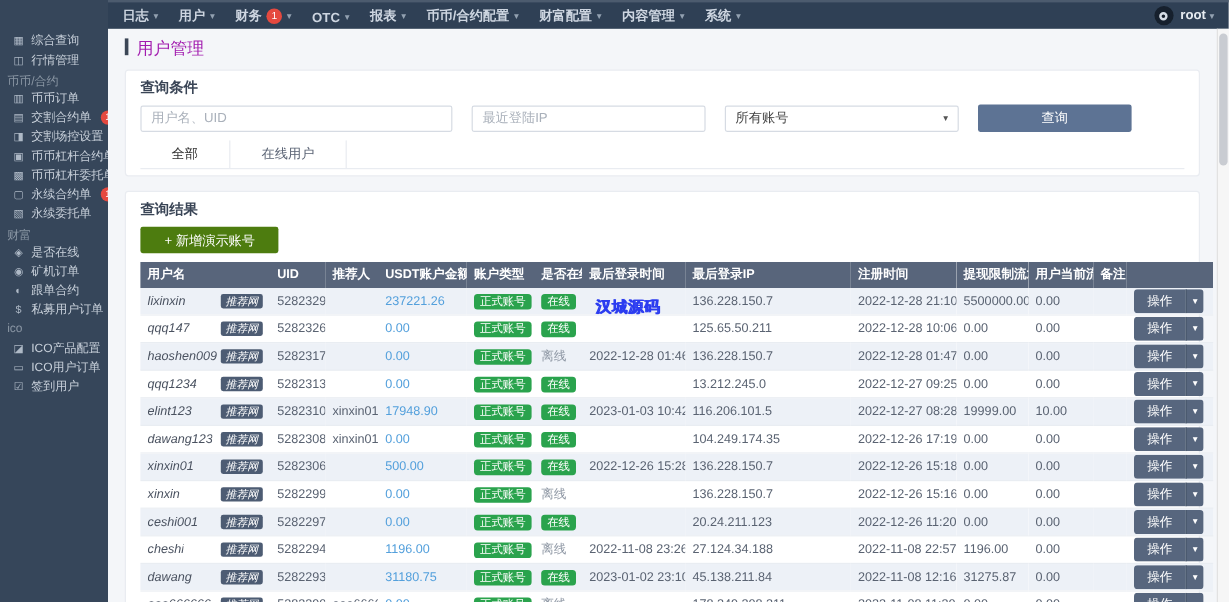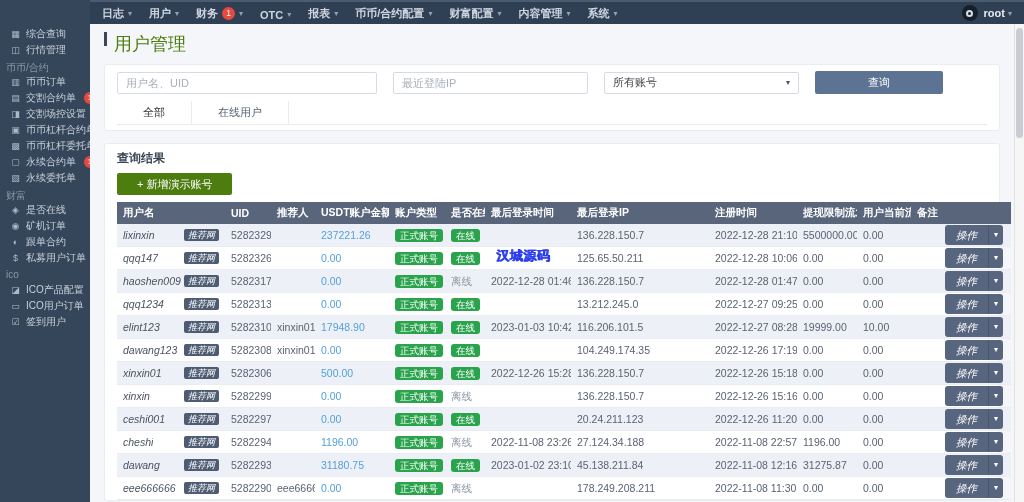--- a/index.html
+++ b/index.html
@@ -19,21 +19,21 @@
   .nav-item{display:flex;align-items:center;gap:4px;margin-right:17px;font-size:11px;font-weight:700;color:#cdd5e0;cursor:pointer;white-space:nowrap;}
   .nav-caret{font-size:8px;color:#93a1b1;}
   .nav-badge{background:#e5493f;color:#fff;font-size:8.5px;width:13px;height:13px;line-height:13px;border-radius:50%;text-align:center;font-weight:400;}
   .topbar-right{margin-left:auto;display:flex;align-items:center;gap:6px;}
   .avatar{width:16px;height:16px;border-radius:50%;background:#16202d;display:flex;align-items:center;justify-content:center;cursor:pointer;}
   .avatar i{display:block;width:7px;height:7px;border:2px solid #d6dde6;border-radius:50%;}
   .user-name{font-size:11px;font-weight:700;color:#e6ebf1;cursor:pointer;display:flex;align-items:center;gap:3px;}
 
   
   .main{position:absolute;left:90px;top:24px;right:10px;bottom:0;padding:4px 14px 0;overflow:hidden;z-index:1;}
-  .page-title{display:flex;align-items:flex-start;gap:7px;margin:4px 0 8px;font-size:18px;color:#4d7c0f;}
+  .page-title{display:flex;align-items:flex-start;gap:7px;margin:4px 0 8px;font-size:14px;color:#a21caf;}
   .title-bar{width:3px;height:14px;background:#3b4656;}
   .card{background:#fff;border:1px solid #e9ecf1;border-radius:3px;padding:6px 12px 5px;}
   .card-label{font-size:12px;font-weight:700;color:#3a4556;margin-bottom:5px;}
   .form-row{display:flex;align-items:center;gap:16px;}
   .text-input{height:22px;border:1px solid #d6dbe3;border-radius:2px;padding:0 8px;font-size:11px;color:#333;background:#fff;outline:none;}
   .text-input::placeholder{color:#a9b0ba;}
   .input-user{width:260px;}
   .input-ip{width:195px;}
   .select{width:195px;height:22px;border:1px solid #d6dbe3;border-radius:2px;display:flex;align-items:center;justify-content:space-between;padding:0 8px;font-size:11px;color:#444;background:#fff;cursor:pointer;}
   .select .caret{font-size:8px;color:#555;}
@@ -54,21 +54,21 @@
   th:nth-child(10){width:60px;} th:nth-child(11){width:54px;} th:nth-child(12){width:28px;margin-left:20px;}
   th:nth-child(13){width:72px;}
   tbody td{font-size:10.5px;line-height:14px;color:#5a6372;padding:4px 6px;white-space:nowrap;overflow:hidden;border-bottom:1px solid #e9edf2;}
   tbody tr:nth-child(odd){background:#edf1f7;}
   .cell-user{display:flex;justify-content:space-between;align-items:center;gap:3px;font-style:italic;}
   .uname{color:#4a5260;overflow:hidden;text-overflow:clip;}
   .badge-dark{background:#4d5c73;color:#fff;font-size:9px;line-height:12px;padding:0 4px;border-radius:2px;flex:none;cursor:pointer;}
   .link-blue{color:#54a0dc;cursor:pointer;}
   .badge-green{display:inline-block;background:#2aa34d;color:#fff;font-size:9.5px;line-height:13px;padding:0 5px;border-radius:3px;}
   .offline{color:#8d96a3;}
-  .cell-action{padding:1px 4px 1px 6px;font-style:italic;}
+  .cell-action{padding:1px 4px 1px 6px;}
   .split-btn{display:inline-flex;height:20px;border-radius:3px;overflow:hidden;cursor:pointer;}
   .split-main{background:#57667e;color:#fff;font-size:10.5px;display:flex;align-items:center;padding:0 11px;}
   .split-caret{background:#57667e;border-left:1px solid #49576c;color:#fff;font-size:8px;display:flex;align-items:center;padding:0 5px;}
 
   
   .scrollbar{position:absolute;right:0;top:24px;width:10px;bottom:0;background:#f6f6f6;border-left:1px solid #e2e2e2;z-index:5;}
   .scroll-thumb{position:absolute;top:4px;left:1px;width:7px;height:110px;background:#c9ccd2;border-radius:4px;}
   .watermark{position:absolute;left:496px;top:247px;font-size:13px;font-weight:700;color:#2b3cf0;letter-spacing:.5px;z-index:6;text-shadow:1px 0 0 #2b3cf0;pointer-events:none;}
 </style>
 </head>
@@ -197,20 +197,21 @@
   </div>
 </div>
 
 <div class="main">
   <div class="page-title">
     <span class="title-bar"></span>
     <span>用户管理</span>
   </div>
 
   <div class="card">
+    <div class="card-label">查询条件</div>
     <div class="form-row">
       <input class="text-input input-user" type="text" placeholder="用户名、UID" style="">
       <input class="text-input input-ip" type="text" placeholder="最近登陆IP" style="">
       <div class="select">
         <span>所有账号</span>
         <span class="caret">▾</span>
       </div>
       <button class="search-btn">查询</button>
     </div>
     <div class="tabs">

